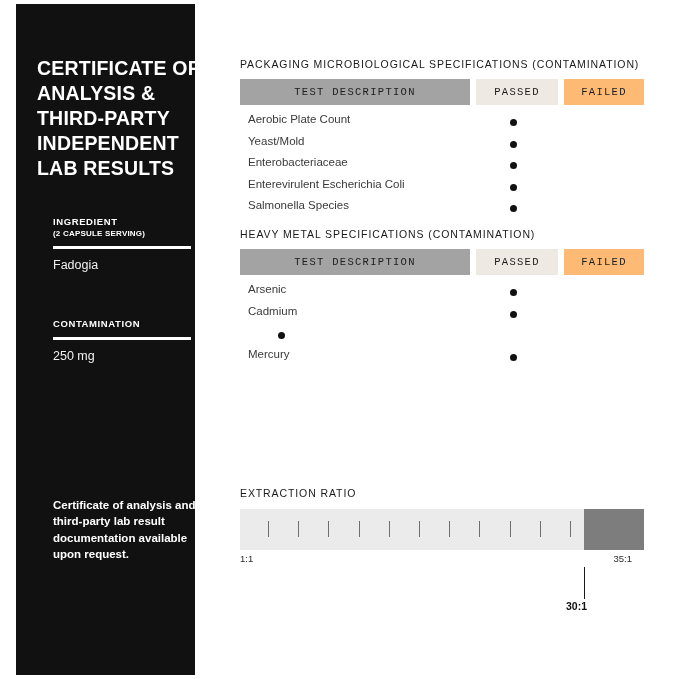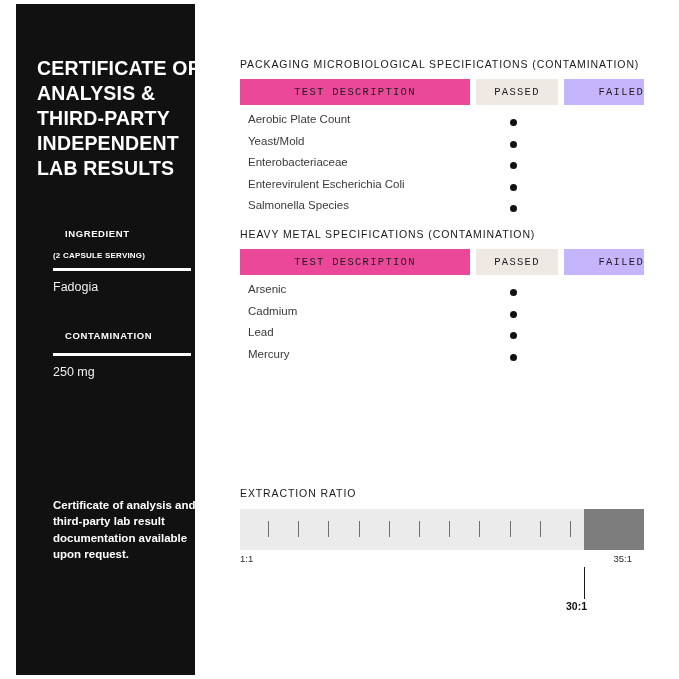--- a/index.html
+++ b/index.html
@@ -53,21 +53,21 @@
     position: absolute;
     left: 37px;
     top: 212px;
     width: 150px;
   }
   .kicker {
     font-size: 9.5px;
     font-weight: bold;
     letter-spacing: 0.6px;
     color: #ffffff;
-    margin: 12px;
+    margin: 0;
   }
   .kicker-sub {
     font-size: 8px;
     font-weight: bold;
     letter-spacing: 0.2px;
     color: #ffffff;
     margin: 2px 0 0 0;
   }
   .value-text {
     font-size: 12.5px;
@@ -125,30 +125,29 @@
     font-family: "Liberation Mono", monospace;
     font-size: 10.5px;
     letter-spacing: 1.3px;
     text-align: center;
     padding: 7px 0 7px 0;
     color: #1d1d1d;
     box-sizing: border-box;
   }
   .th-desc {
     width: 230px;
-    background: #ec4899;
+    background: #a3a3a3;
   }
   .th-pass {
     width: 82px;
     background: #efe9e4;
   }
   .th-fail {
     width: 80px;
-    background: #c4b5fd;
-    text-align: right;
+    background: #fdba74;
   }
   .trow {
     display: flex;
     gap: 15px;
     align-items: flex-start;
     height: 21.5px;
   }
   .td-desc {
     width: 230px;
     font-size: 11.5px;
@@ -346,21 +345,20 @@
               <div class="td-desc">Arsenic</div>
               <div class="td-mark"><span class="dot"></span></div>
               <div class="td-mark-fail"></div>
             </div>
             <div class="trow">
               <div class="td-desc">Cadmium</div>
               <div class="td-mark"><span class="dot"></span></div>
               <div class="td-mark-fail"></div>
             </div>
             <div class="trow">
-              <div class="td-desc">Lead</div>
               <div class="td-mark"><span class="dot"></span></div>
               <div class="td-mark-fail"></div>
             </div>
             <div class="trow">
               <div class="td-desc">Mercury</div>
               <div class="td-mark"><span class="dot"></span></div>
               <div class="td-mark-fail"></div>
             </div>
           </div>
       </div>

